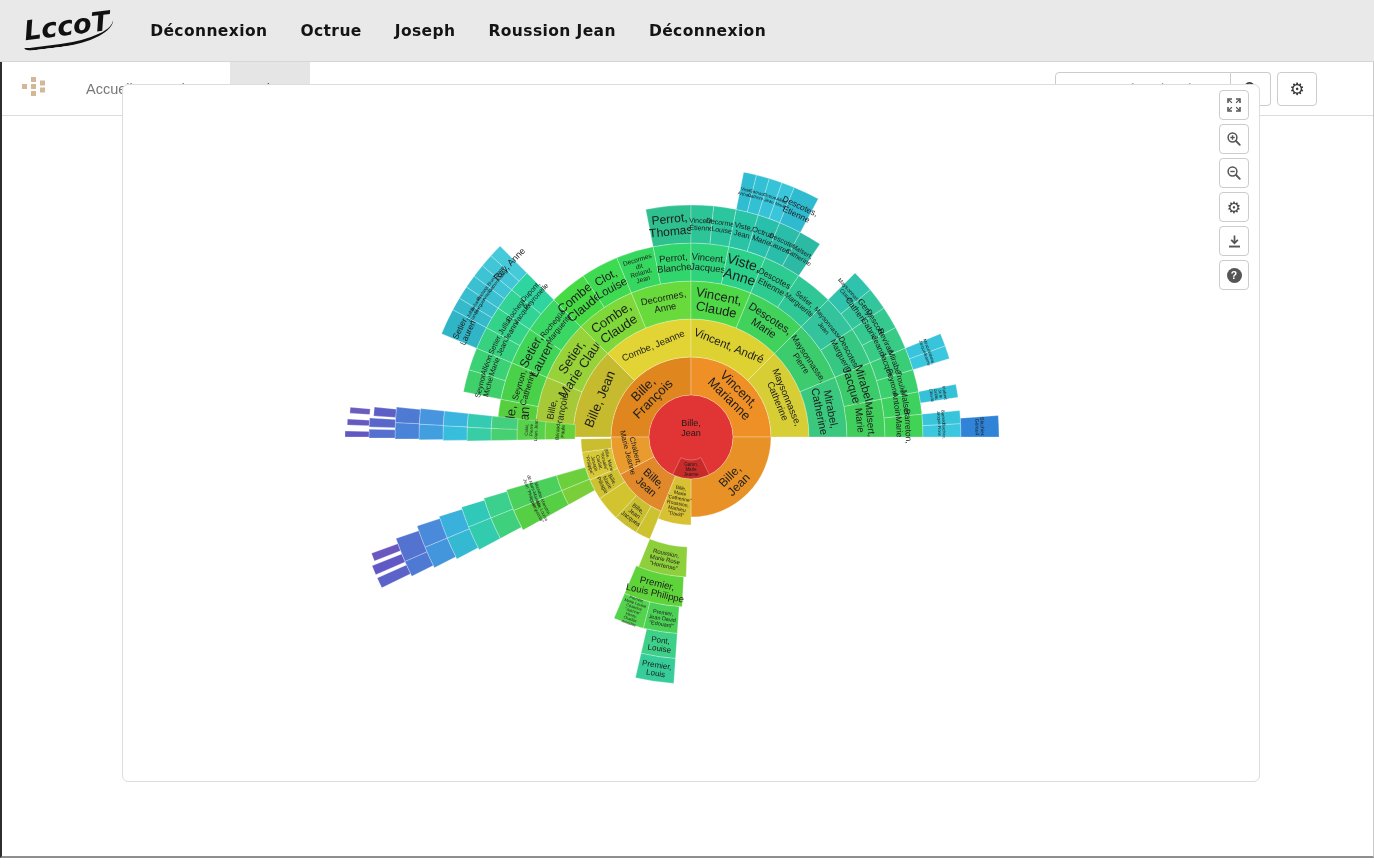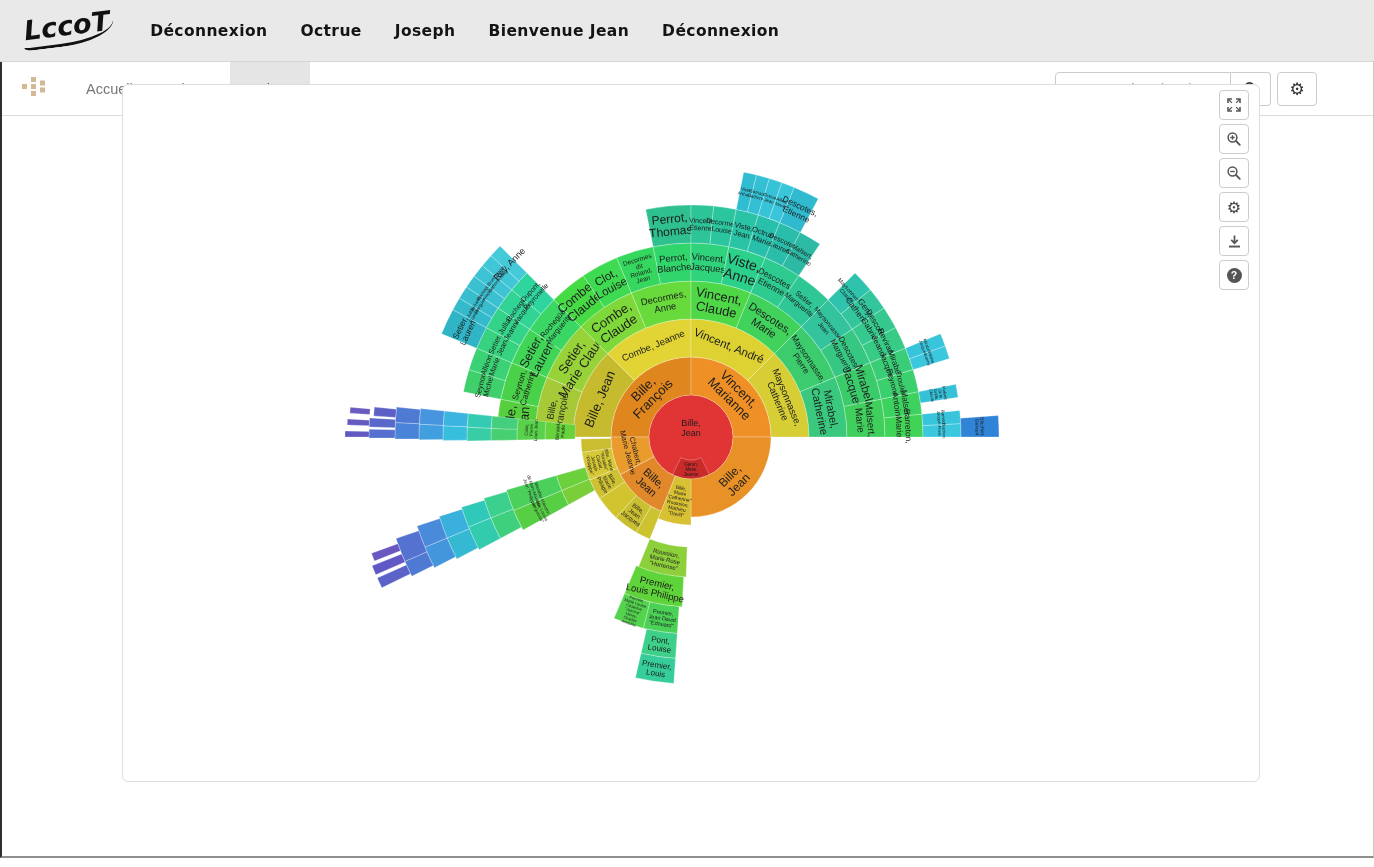--- a/index.html
+++ b/index.html
@@ -52,21 +52,21 @@
   svg text { fill:#1c1c1c; }
 </style>
 </head>
 <body>
 
 <div class="nav1">
   <div class="brand">LccoT</div>
   <a href="#">Déconnexion</a>
   <a href="#">Octrue</a>
   <a href="#">Joseph</a>
-  <a href="#">Bienvenue Jean</a>
+  <a href="#">Roussion Jean</a>
   <a href="#">Déconnexion</a>
 </div>
 
 <div class="frame">
 
   <div class="nav2">
     <span class="tree-ic">
       <svg width="24" height="20" viewBox="0 0 24 20">
         <g fill="#d2b894">
           <rect x="0" y="7" width="5" height="5"></rect>

